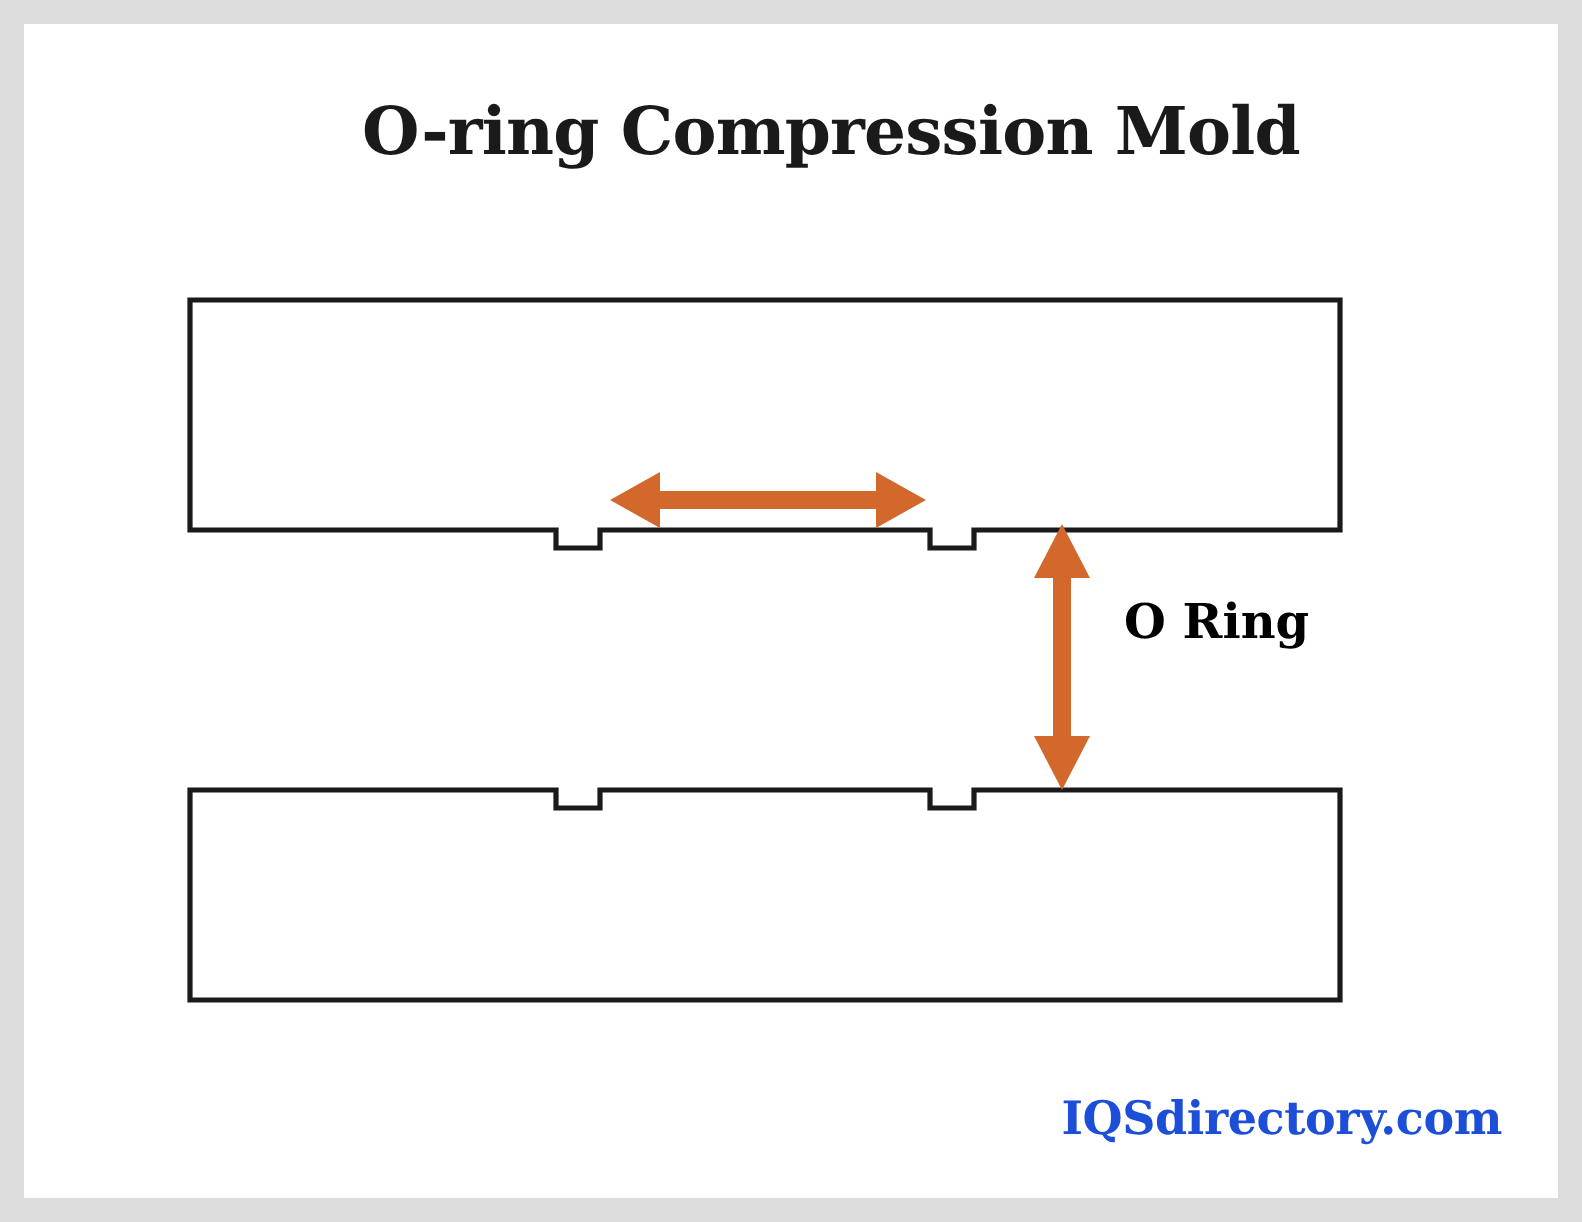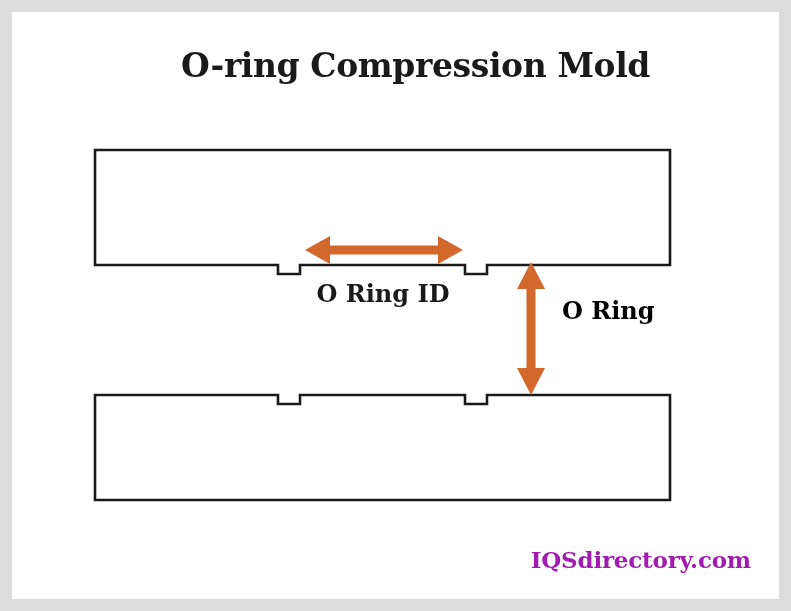--- a/index.html
+++ b/index.html
@@ -80,21 +80,21 @@
     white-space: nowrap;
   }
 
   .watermark {
     position: absolute;
     right: 28px;
     bottom: 26px;
     font-family: "DejaVu Serif", serif;
     font-weight: bold;
     font-size: 23px;
-    color: #a21caf;
+    color: #1d4ed8;
     letter-spacing: -0.2px;
     white-space: nowrap;
   }
 </style>
 </head>
 <body>
 
 <div id="figure-root">
   <div class="canvas">
 
@@ -136,21 +136,20 @@
         <polygon points="451,238 426,224 426,252" fill="#d2682c"></polygon>
       </g>
 
       <g>
         <rect x="514.5" y="268" width="9" height="97" fill="#d2682c"></rect>
         <polygon points="519,250 505,277 533,277" fill="#d2682c"></polygon>
         <polygon points="519,383 505,356 533,356" fill="#d2682c"></polygon>
       </g>
     </svg>
 
-    <div class="label-oring-id">O Ring ID</div>
 
     <div class="label-oring-thickness">
       <div>O Ring</div>
     </div>
 
     <div class="watermark">IQSdirectory.com</div>
 
   </div>
 </div>
 

